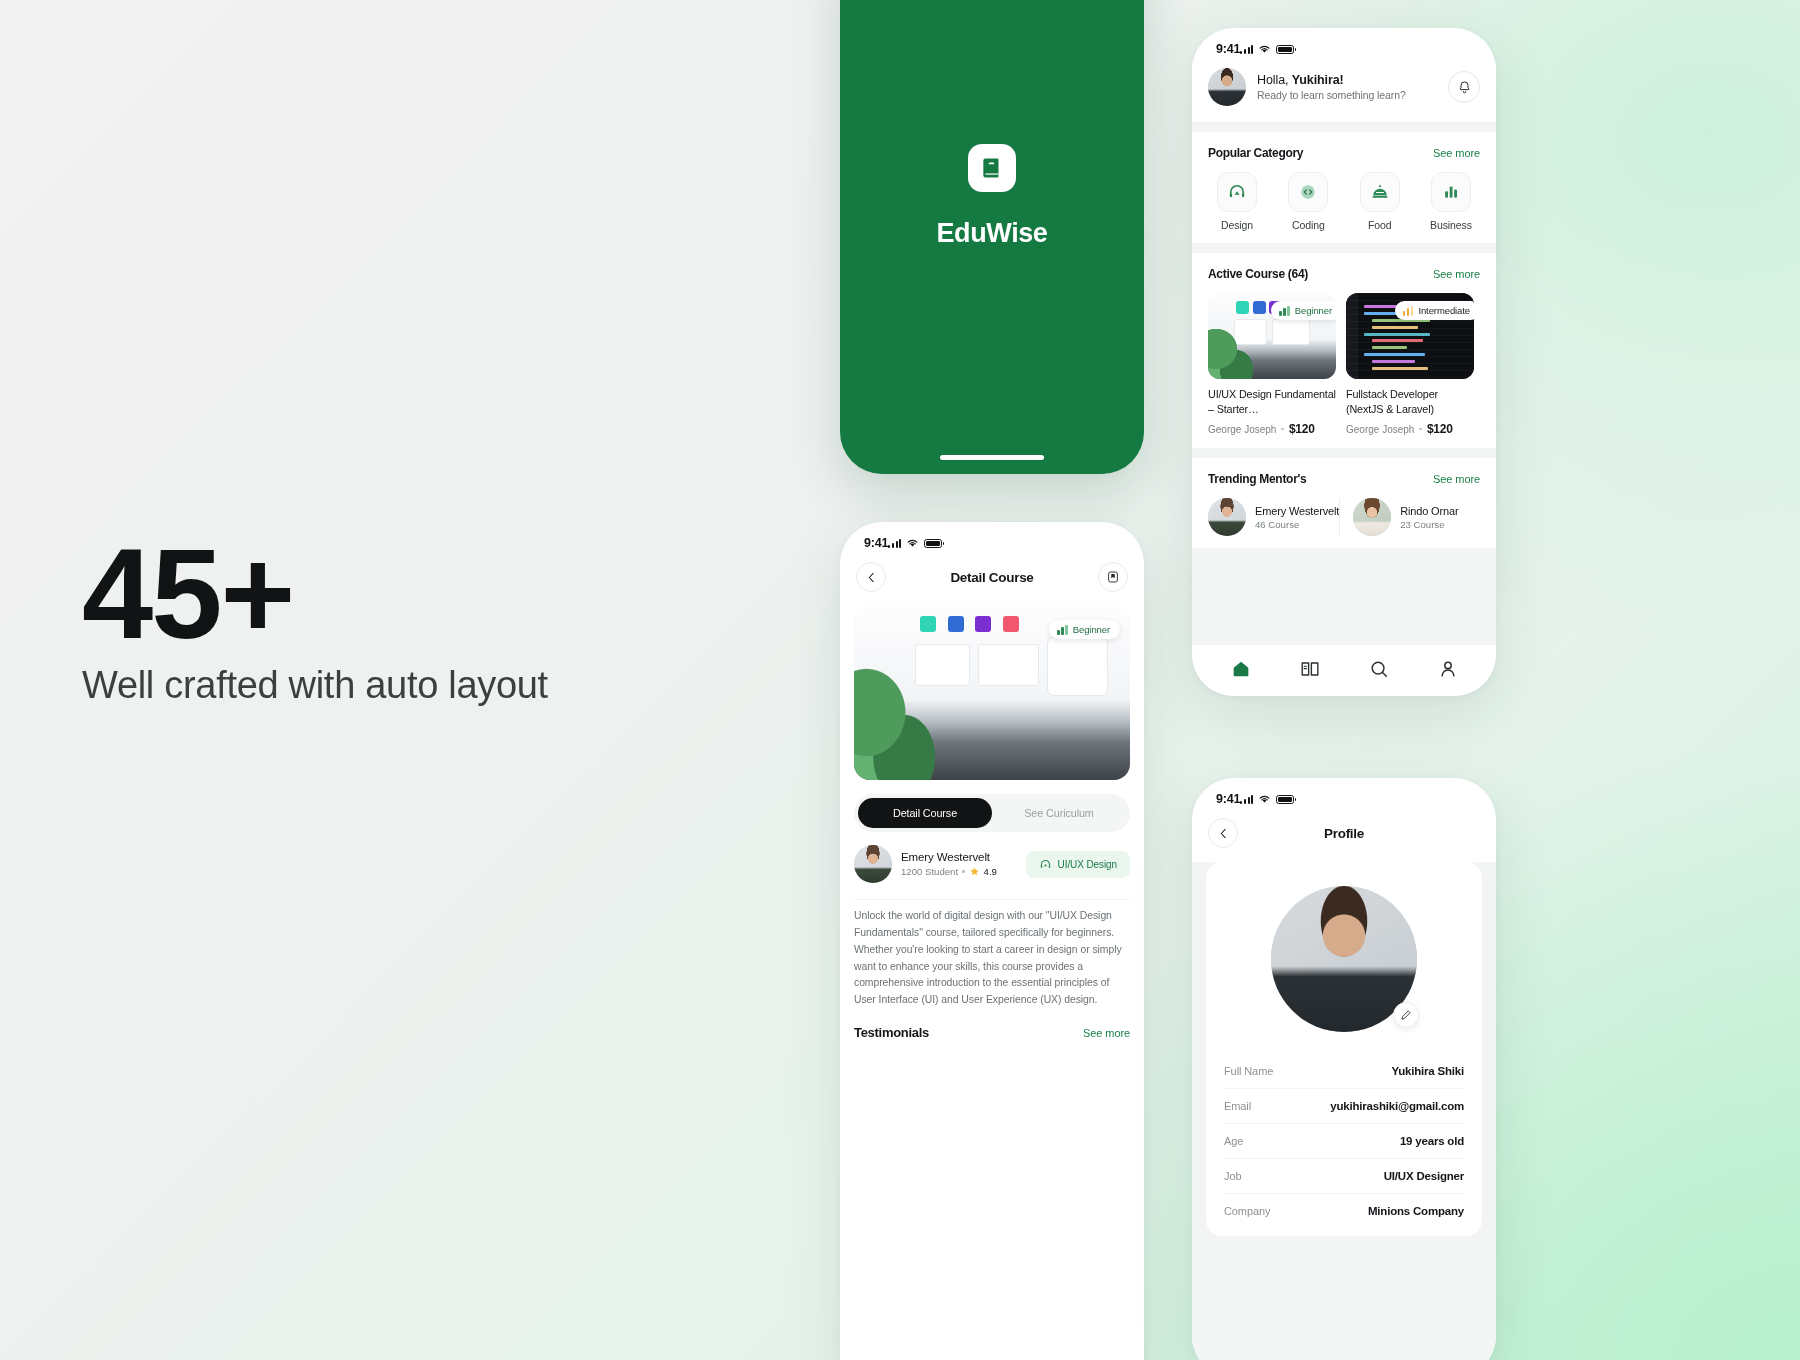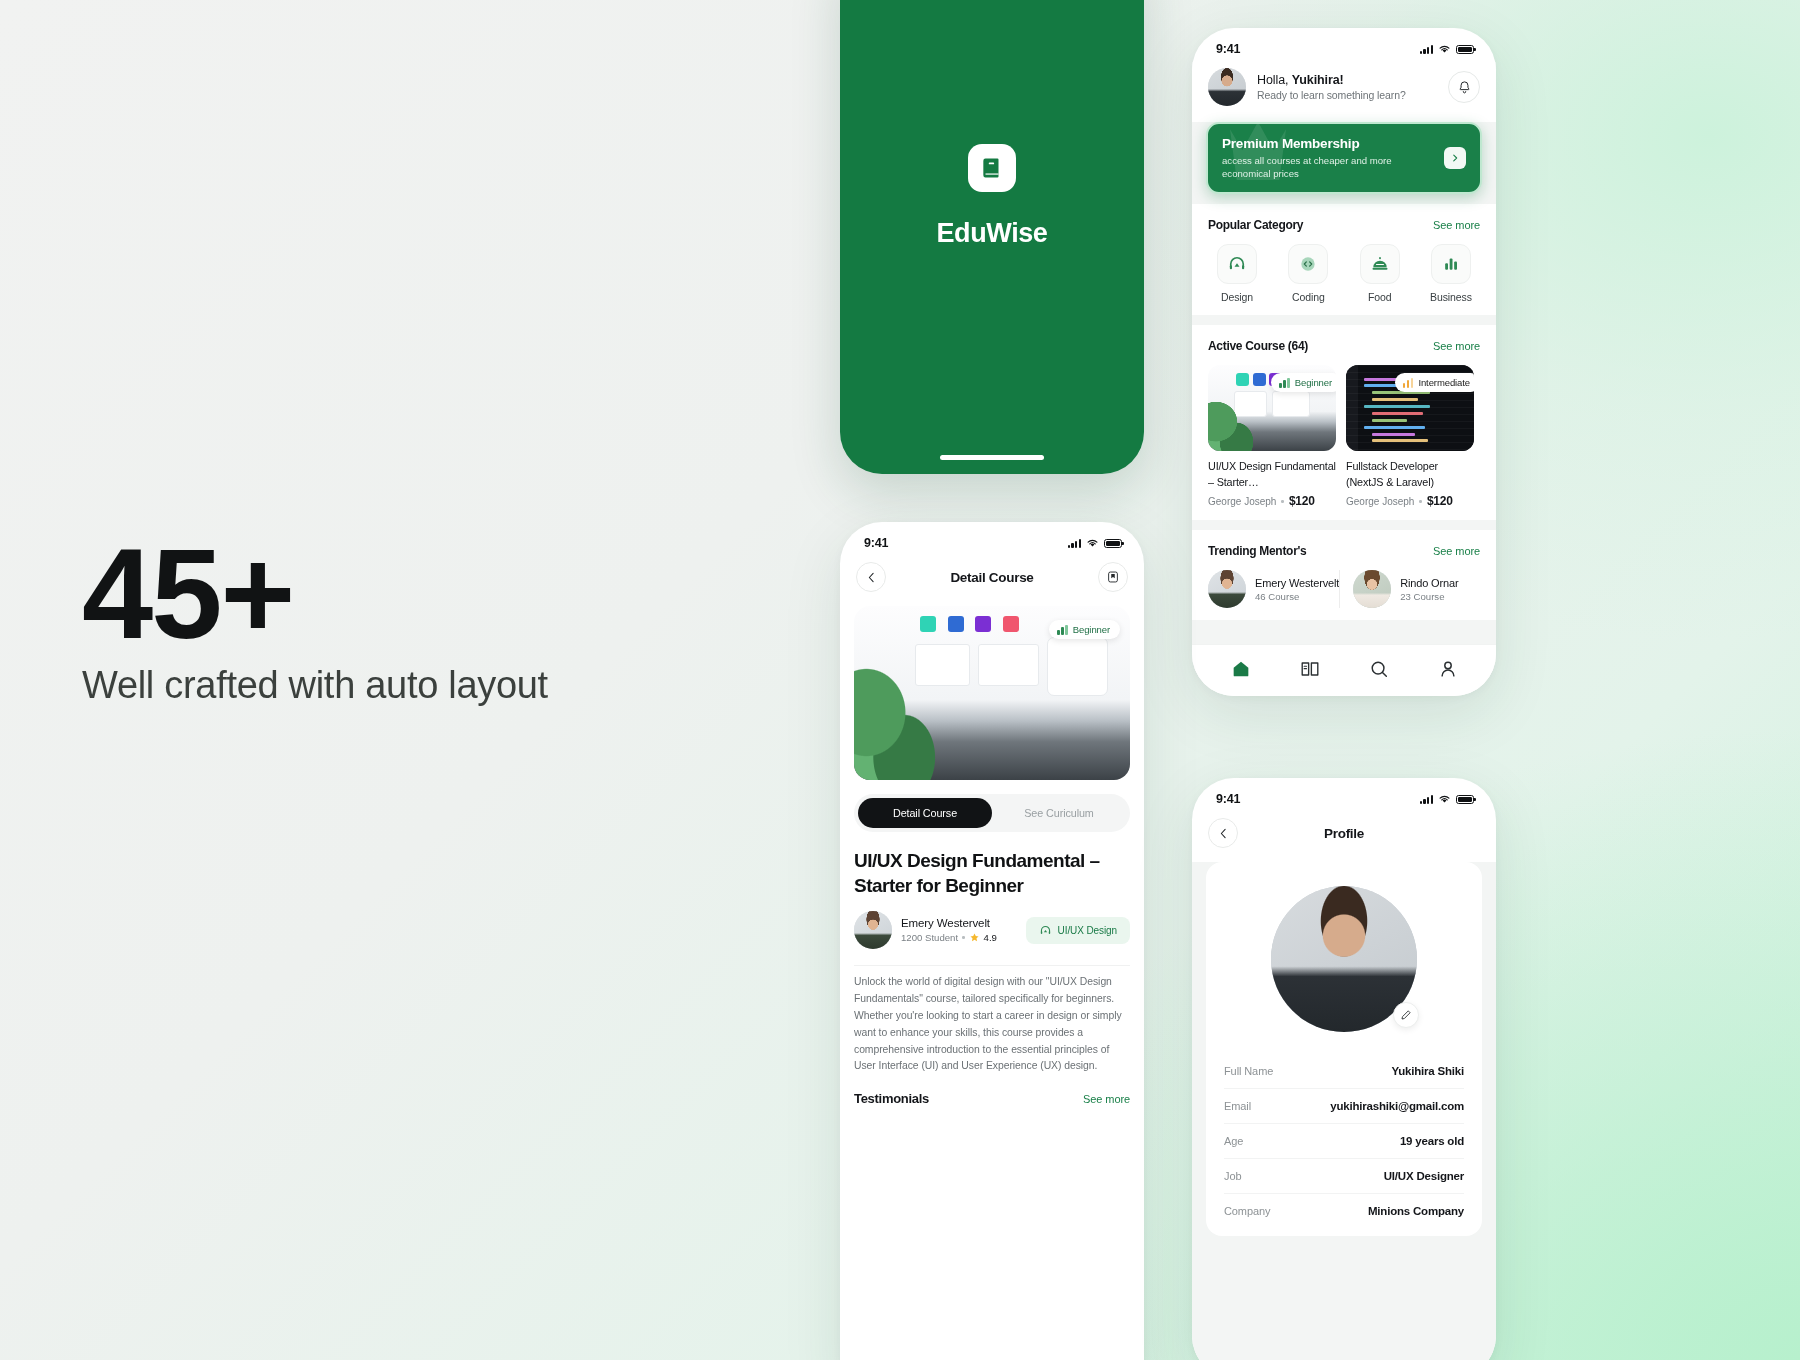--- a/index.html
+++ b/index.html
@@ -59,21 +59,21 @@
   
   #phone-detail { left: 840px; top: 522px; width: 304px; height: 880px; }
   
   #phone-home { left: 1192px; top: 28px; width: 304px; height: 668px; }
   
   #phone-profile { left: 1192px; top: 778px; width: 304px; height: 600px; }
 
   
   .statusbar {
     height: 34px; display: flex; align-items: center;
-    justify-content: space-between; padding: 8px 22px 0 24px;
+    justify-content: flex-start; padding: 8px 22px 0 24px;
   }
   .sb-time { font-size: 12.5px; font-weight: 700; color: #101214; letter-spacing: -0.2px; }
   .sb-icons { display: flex; align-items: center; gap: 5px; }
   .sig { display: flex; align-items: flex-end; gap: 1.5px; height: 9px; }
   .sig i { width: 2.2px; background: #101214; border-radius: 1px; display: block; }
   .sig i:nth-child(1){height:3px}.sig i:nth-child(2){height:5px}
   .sig i:nth-child(3){height:7px}.sig i:nth-child(4){height:9px}
   .batt {
     width: 18px; height: 9px; border: 1.2px solid #101214;
     border-radius: 2.6px; position: relative; padding: 1px;
@@ -329,31 +329,20 @@
         <div class="greet-sub">Ready to learn something learn?</div>
       </div>
       <div class="bell">
         <svg width="15" height="15" viewBox="0 0 24 24">
           <path d="M12 3a5.5 5.5 0 0 1 5.5 5.5v3.2l1.4 2.6a.7.7 0 0 1-.6 1.1H5.7a.7.7 0 0 1-.6-1.1l1.4-2.6V8.5A5.5 5.5 0 0 1 12 3z" fill="none" stroke="#24282b" stroke-width="1.6" stroke-linejoin="round"></path>
           <path d="M10 18.6a2 2 0 0 0 4 0" fill="none" stroke="#24282b" stroke-width="1.6" stroke-linecap="round"></path>
         </svg>
       </div>
     </div>
 
-    <div class="premium">
-      <div class="premium-txt">
-        <div class="premium-title">Premium Membership</div>
-        <div class="premium-sub">access all courses at cheaper and more economical prices</div>
-      </div>
-      <div class="premium-arrow">
-        <svg width="10" height="10" viewBox="0 0 24 24">
-          <path d="M9 5l7 7-7 7" fill="none" stroke="#1a8049" stroke-width="2.6" stroke-linecap="round" stroke-linejoin="round"></path>
-        </svg>
-      </div>
-    </div>
 
     <div class="card-sec">
       <div class="sec-head">
         <div class="sec-title">Popular Category</div>
         <div class="see-more">See more</div>
       </div>
       <div class="cat-row">
         <div class="cat">
           <div class="cat-ico">
             <svg width="20" height="20" viewBox="0 0 24 24">
@@ -576,21 +565,20 @@
       </div>
       <span>Beginner</span>
     </div>
   </div>
 
   <div class="seg">
     <div class="seg-item on">Detail Course</div>
     <div class="seg-item">See Curiculum</div>
   </div>
 
-  <div class="detail-title">UI/UX Design Fundamental – Starter for Beginner</div>
 
   <div class="instr-row">
     <div class="avatar a40">
         <div class="ph-face f2"></div>
       </div>
     <div>
       <div class="instr-name">Emery Westervelt</div>
       <div class="instr-sub">
         <span>1200 Student</span>
         <span class="dot"></span>

